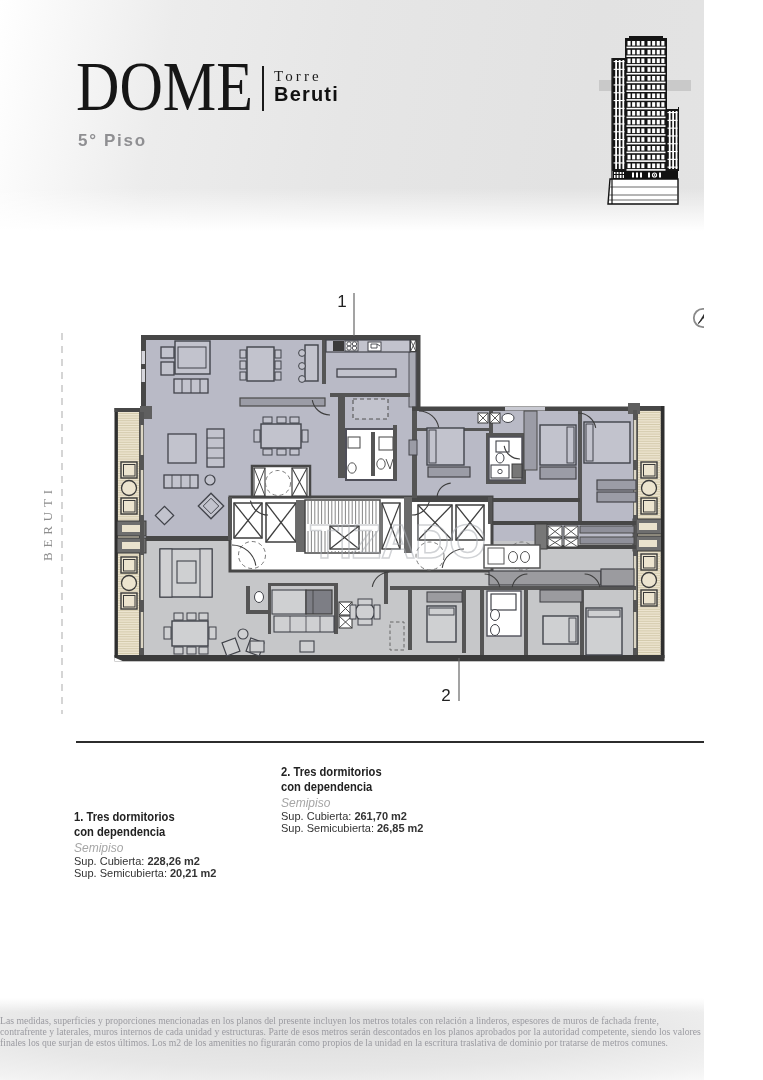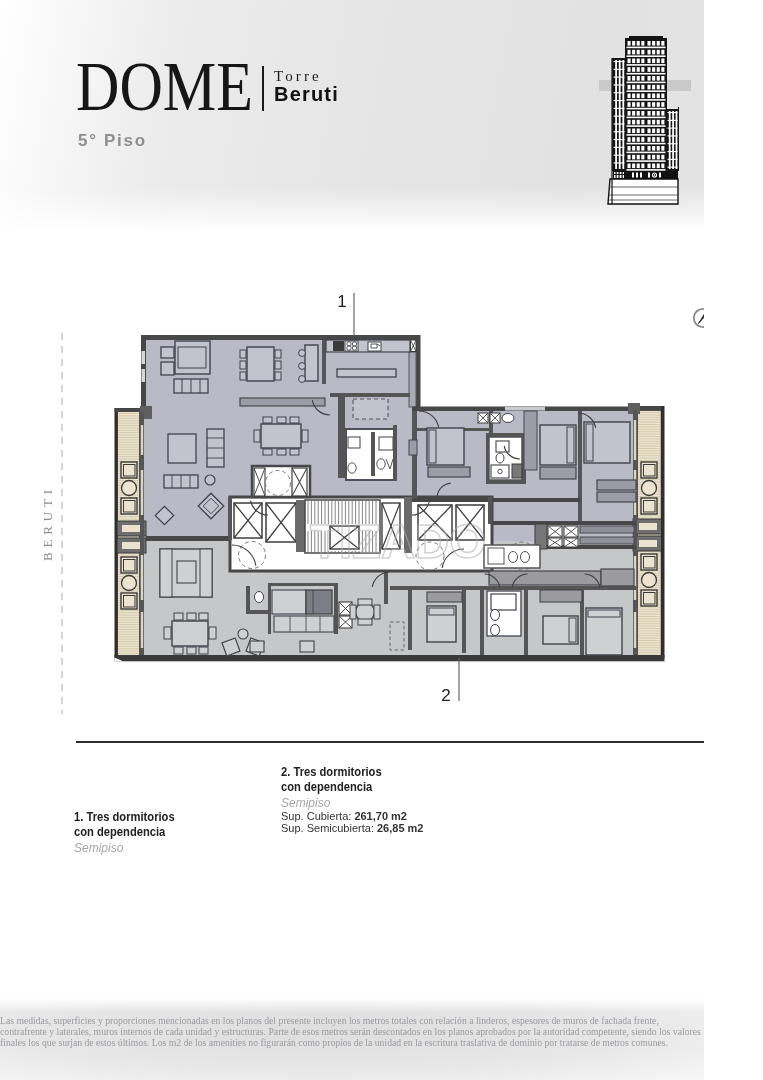--- a/index.html
+++ b/index.html
@@ -793,20 +793,21 @@
 <line x1="62" y1="333" x2="62" y2="714" stroke="#b9b9b9" stroke-width="1.2" stroke-dasharray="7 6"></line>
 
 <text x="48" y="527" font-family="Liberation Serif,serif" font-size="13" letter-spacing="4.8" fill="#8e8e8e" text-anchor="middle" transform="rotate(-90 48 523)">BERUTI</text>
 </svg>
 
 <div class="rule"></div>
 
 <div class="b1">
   <div class="bt1">1. Tres dormitorios<br>con dependencia</div>
   <div class="bsem">Semipiso</div>
+  <div class="bsup">Sup. Cubierta: <b>228,26 m2</b><br>Sup. Semicubierta: <b>20,21 m2</b></div>
 </div>
 
 <div class="b2">
   <div class="bt1">2. Tres dormitorios<br>con dependencia</div>
   <div class="bsem">Semipiso</div>
   <div class="bsup">Sup. Cubierta: <b>261,70 m2</b><br>Sup. Semicubierta: <b>26,85 m2</b></div>
 </div>
 
 <div class="ftr">
 <div class="ftxt">Las medidas, superficies y proporciones mencionadas en los planos del presente incluyen los metros totales con relación a linderos, espesores de muros de fachada frente,<br>contrafrente y laterales, muros internos de cada unidad y estructuras. Parte de esos metros serán descontados en los planos aprobados por la autoridad competente, siendo los valores<br>finales los que surjan de estos últimos. Los m2 de los amenities no figurarán como propios de la unidad en la escritura traslativa de dominio por tratarse de metros comunes.</div>

